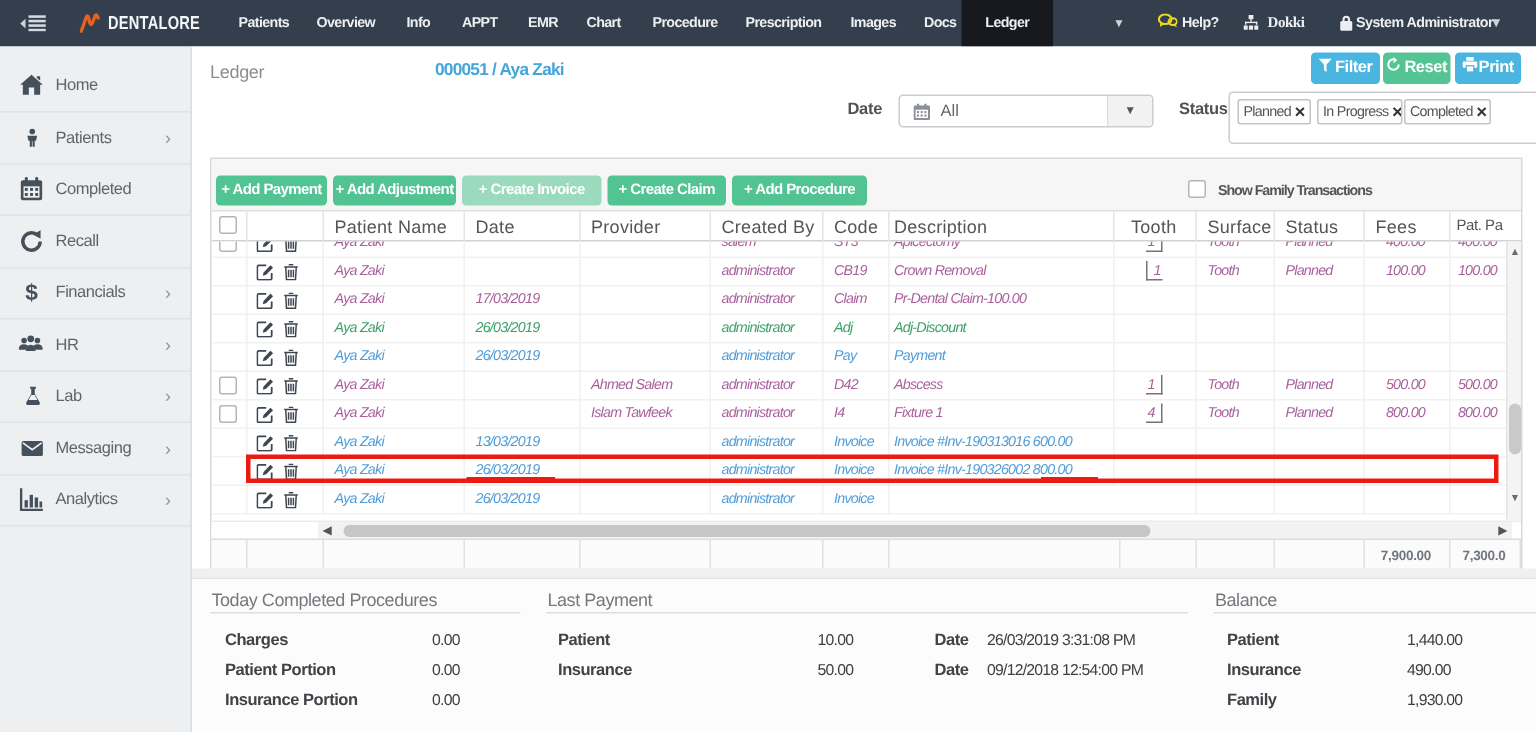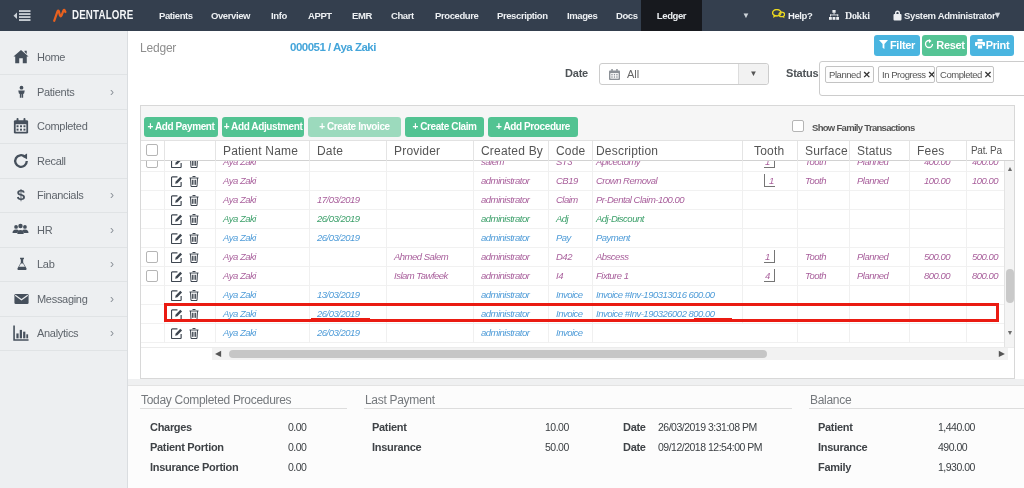--- a/index.html
+++ b/index.html
@@ -545,20 +545,35 @@
       <div id="vthumb"></div>
       <div class="varrow" style="bottom:11px">▼</div>
     </div>
     <div id="hscrollwrap">
       <div id="hscroll">
         <div class="harrow" style="left:3px">◀</div>
         <div id="hthumb"></div>
         <div class="harrow" style="right:3px">▶</div>
       </div>
     </div>
+    <div id="totals">
+        <div class="tcell" style="left:0px;width:24px;"></div>
+        <div class="tcell" style="left:24px;width:51px;"></div>
+        <div class="tcell" style="left:75px;width:94px;"></div>
+        <div class="tcell" style="left:169px;width:77px;"></div>
+        <div class="tcell" style="left:246px;width:87px;"></div>
+        <div class="tcell" style="left:333px;width:75px;"></div>
+        <div class="tcell" style="left:408px;width:44px;"></div>
+        <div class="tcell" style="left:452px;width:154px;"></div>
+        <div class="tcell" style="left:606px;width:51px;"></div>
+        <div class="tcell" style="left:657px;width:52px;"></div>
+        <div class="tcell" style="left:709px;width:60px;"></div>
+        <div class="tcell" style="left:769px;width:57px;text-align:right;padding-right:12px;">7,900.00</div>
+        <div class="tcell" style="left:826px;width:47px;padding-left:8px;">7,300.0</div>
+      </div>
   </div>
 
   <div id="redbox"></div>
   <div class="redline" style="left:183px;top:287px;width:59px"></div>
   <div class="redline" style="left:566px;top:287px;width:38px"></div>
 
   <div class="abs" style="left:0;top:348px;width:896px;height:6px;background:#eff0f1;position:absolute"></div>
   <div id="summary">
     <div class="sumtitle" style="left:13px;top:7px">Today Completed Procedures</div>
     <div class="sumline" style="left:12px;top:22px;width:207px"></div>

